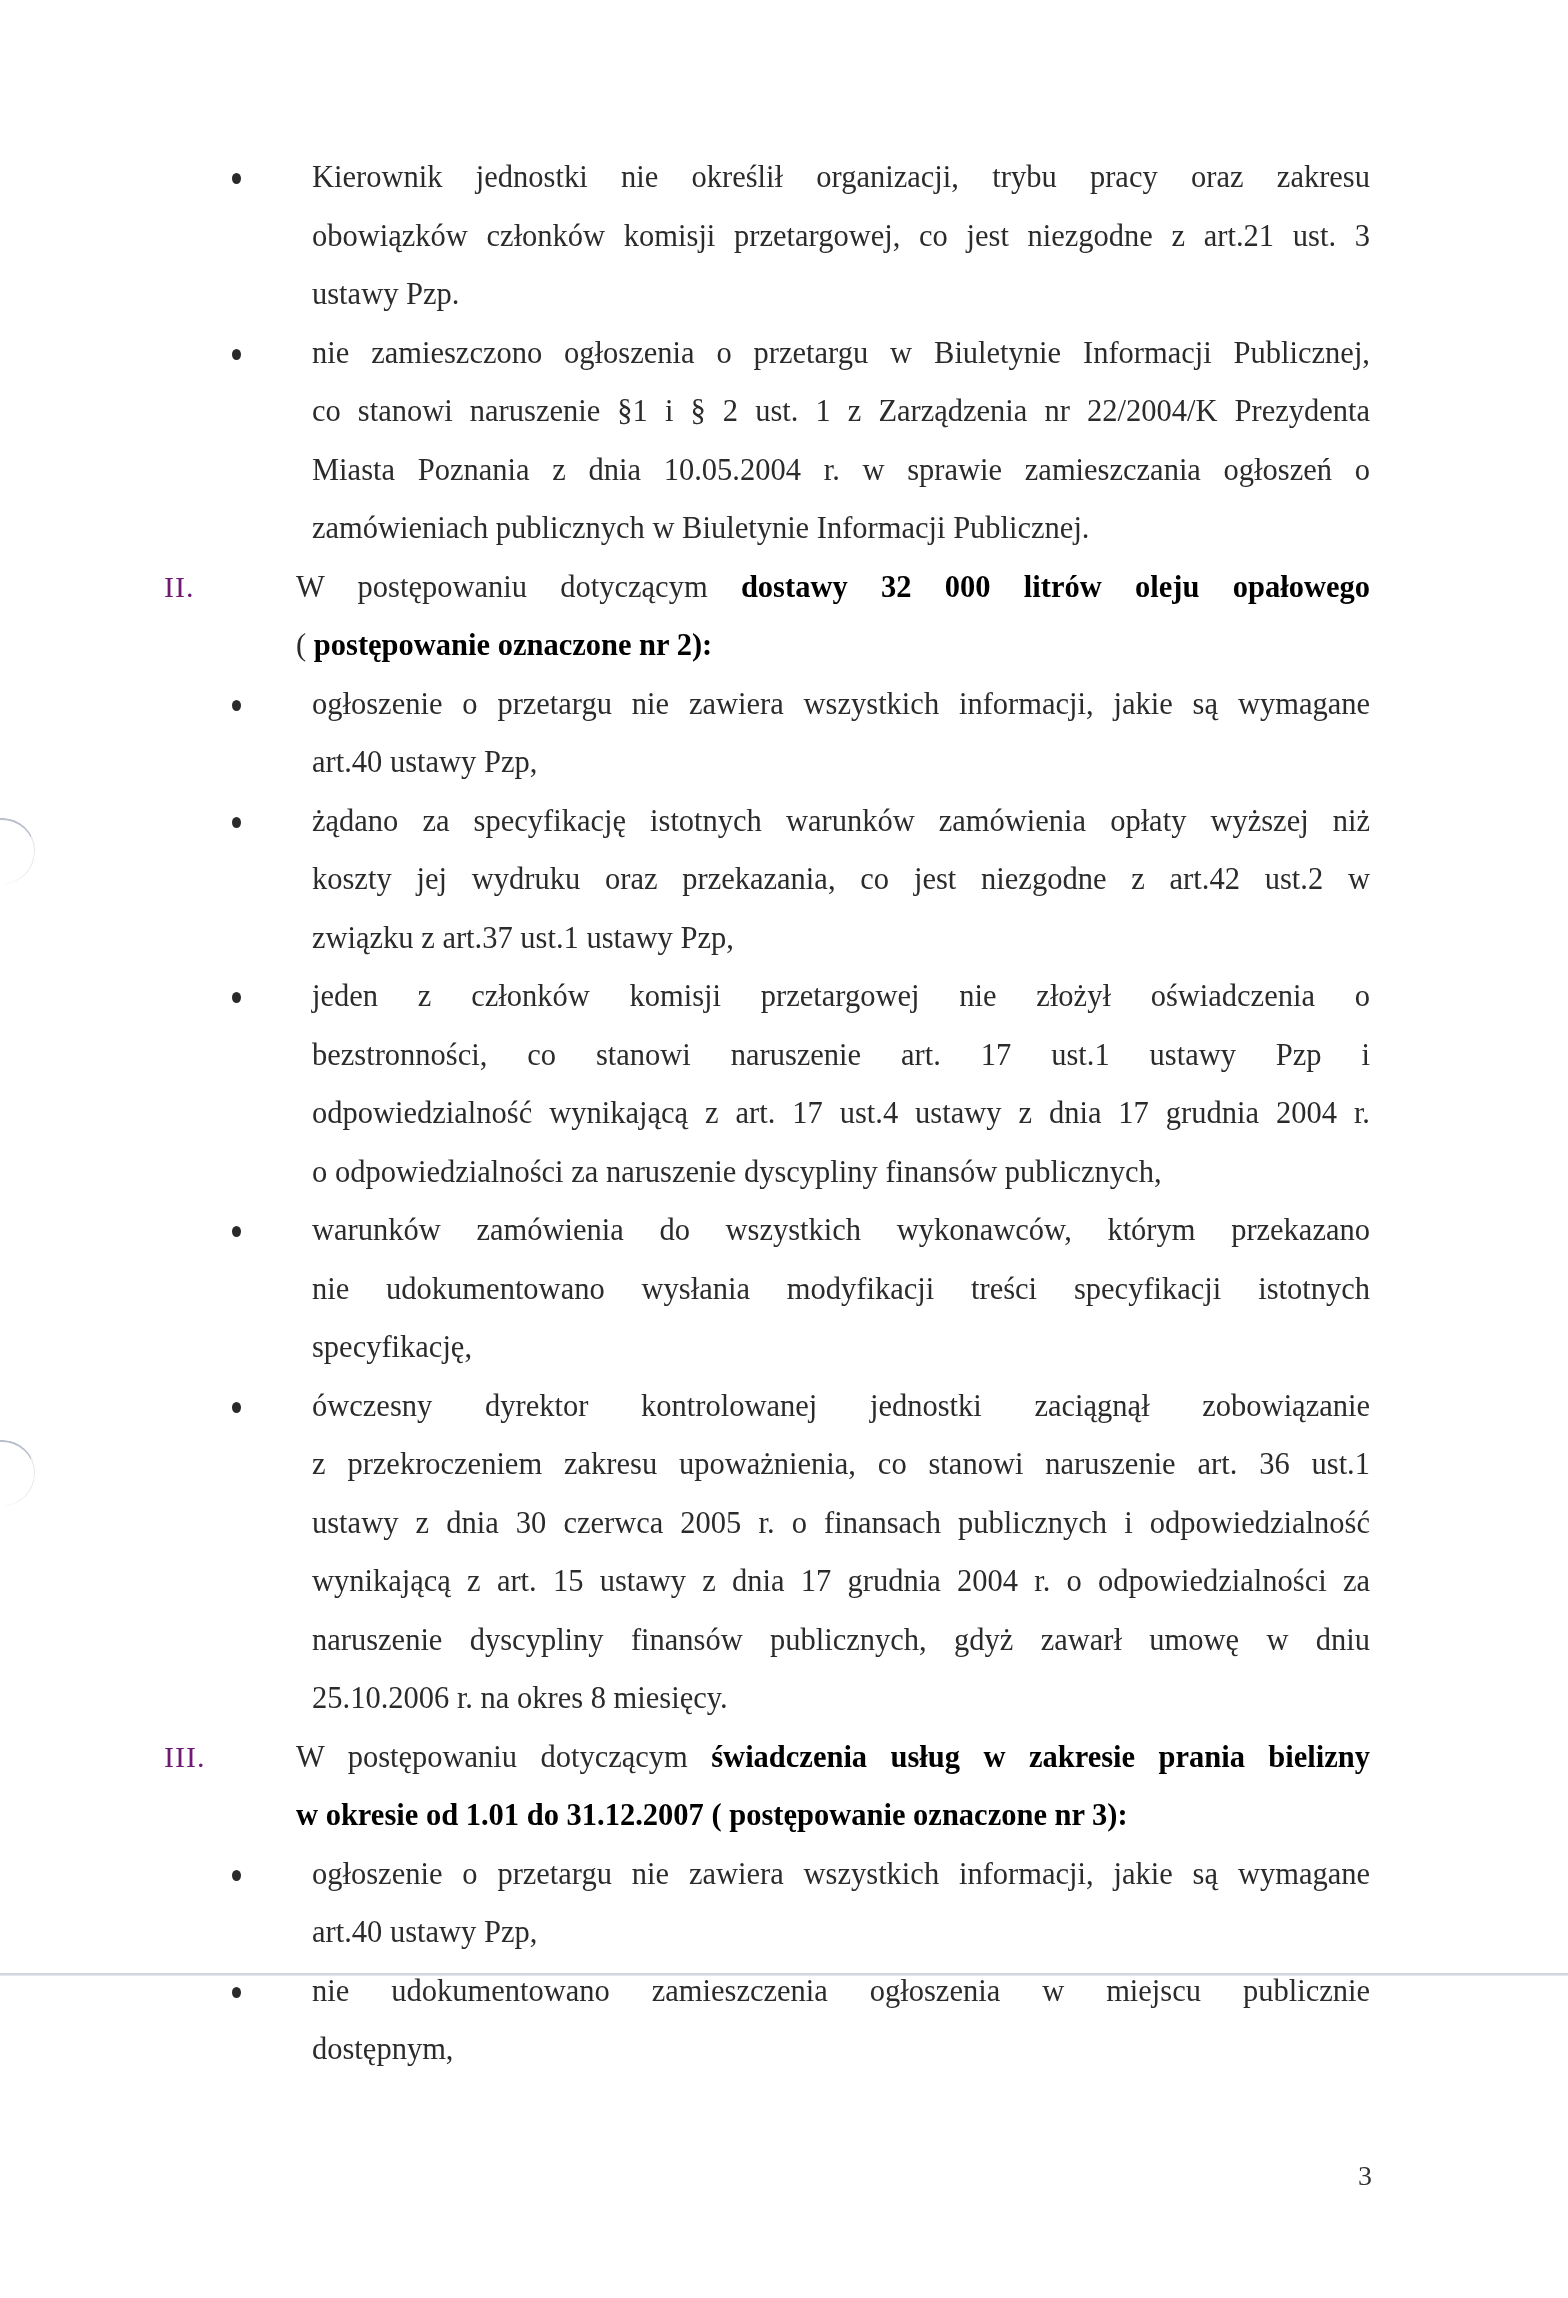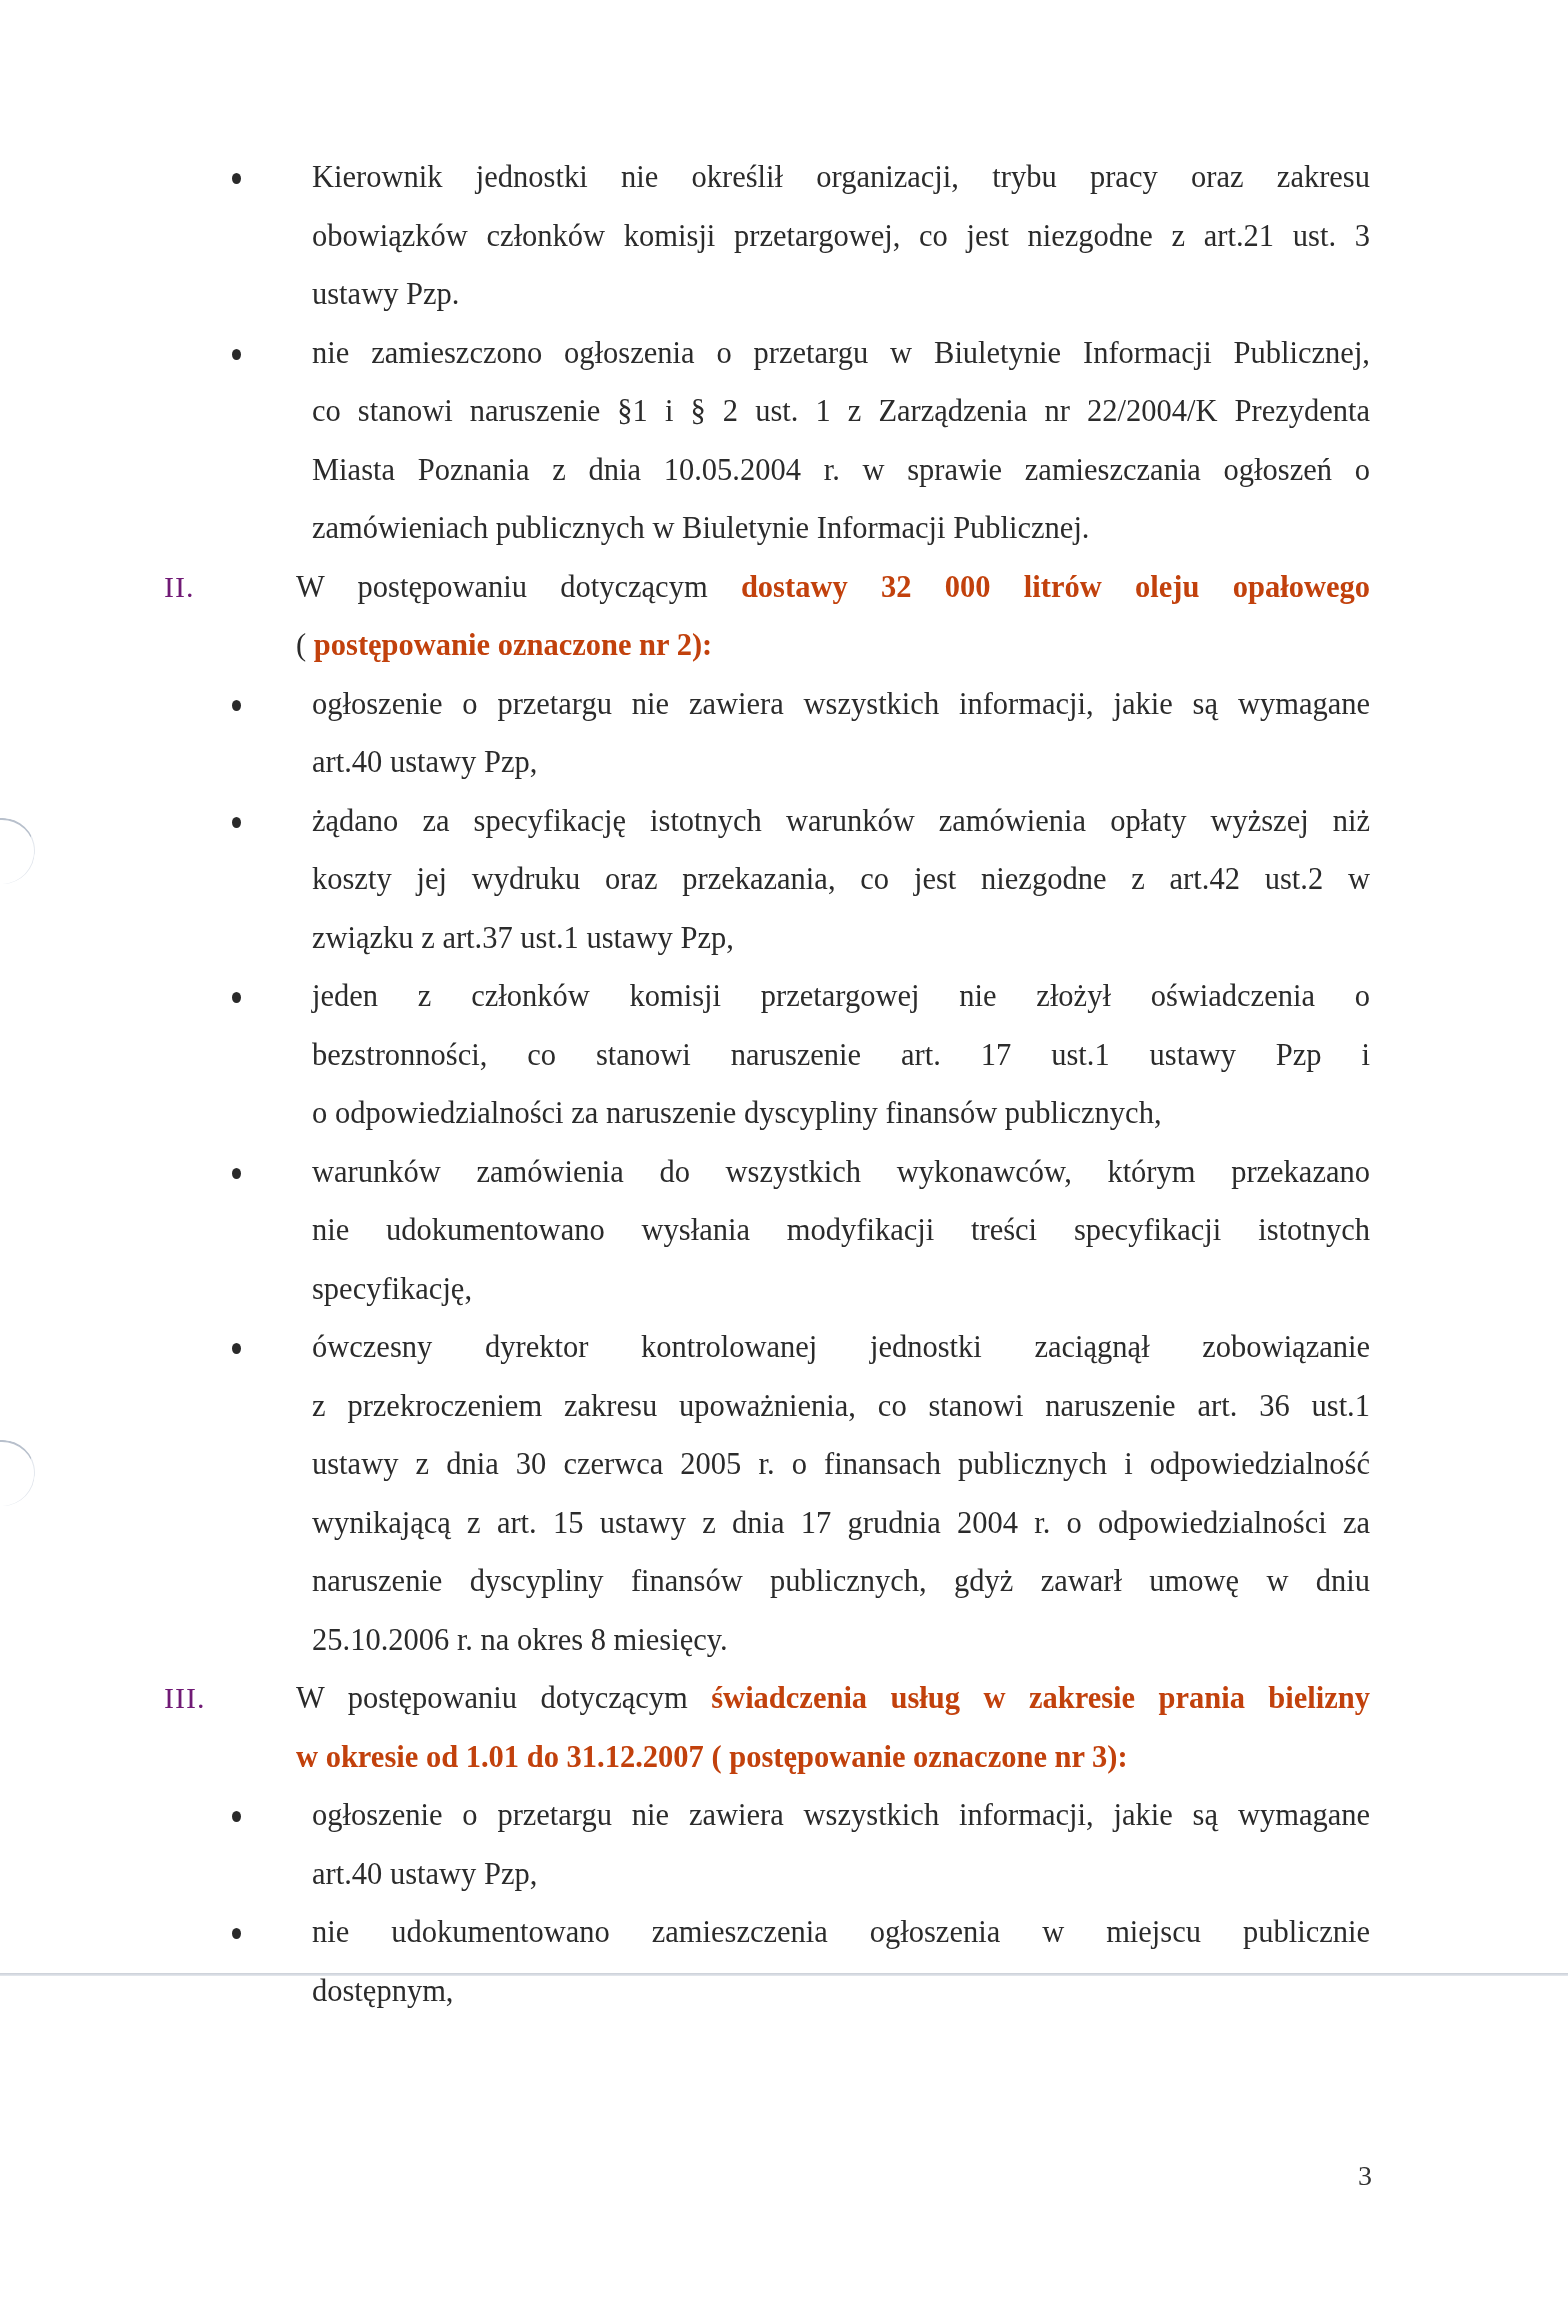--- a/index.html
+++ b/index.html
@@ -17,21 +17,21 @@
     .bullet-item { position: relative; padding-left: 80px; text-align: justify; text-align-last: left; }
     .bullet-dot {
       position: absolute; left: 0; top: 25px; width: 9px; height: 11px;
       border-radius: 50%; background: #2a2a2a;
     }
     .section { position: relative; margin-left: 64px; padding-left: 0; text-align: justify; text-align-last: left; }
     .roman {
       position: absolute; left: -132px; top: 0; font-size: 30px; color: #701a75;
       letter-spacing: 1px;
     }
-    .bold { font-weight: bold; color: #c2410c; }
+    .bold { font-weight: bold; color: #000000; }
     .sub-bullets { margin-left: 0; }
     .sub-bullets .bullet-item { padding-left: 80px; }
     .page-number {
       position: absolute; left: 1358px; top: 2160px; font-size: 28px; color: #333;
     }
     .stray-dot { position: absolute; left: 391px; top: 298px; width: 2px; height: 3px; background: #777; }
     .punch-hole {
       position: absolute; left: -30px; width: 64px; height: 64px;
       border-radius: 50%; border-top: 2px solid #b8c0cc; border-right: 1px solid #e4e8ee;
       transform: rotate(10deg);
@@ -84,20 +84,21 @@
       <div class="bullet-item">
         <span class="bullet-dot"></span>
         <span class="justify-line">żądano za specyfikację istotnych warunków zamówienia opłaty wyższej niż</span>
         <span class="justify-line">koszty jej wydruku oraz przekazania, co jest niezgodne z art.42 ust.2 w</span>
         <span class="last-line">związku z art.37 ust.1 ustawy Pzp,</span>
       </div>
       <div class="bullet-item">
         <span class="bullet-dot"></span>
         <span class="justify-line">jeden z członków komisji przetargowej nie złożył oświadczenia o</span>
         <span class="justify-line">bezstronności, co stanowi naruszenie art. 17 ust.1 ustawy Pzp i</span>
+        <span class="justify-line">odpowiedzialność wynikającą z art. 17 ust.4 ustawy z dnia 17 grudnia 2004 r.</span>
         <span class="last-line">o odpowiedzialności za naruszenie dyscypliny finansów publicznych,</span>
       </div>
       <div class="bullet-item">
         <span class="bullet-dot"></span>
         <span class="justify-line">warunków zamówienia do wszystkich wykonawców, którym przekazano</span>
         <span class="justify-line">nie udokumentowano wysłania modyfikacji treści specyfikacji istotnych</span>
         <span class="last-line">specyfikację,</span>
       </div>
       <div class="bullet-item">
         <span class="bullet-dot"></span>

